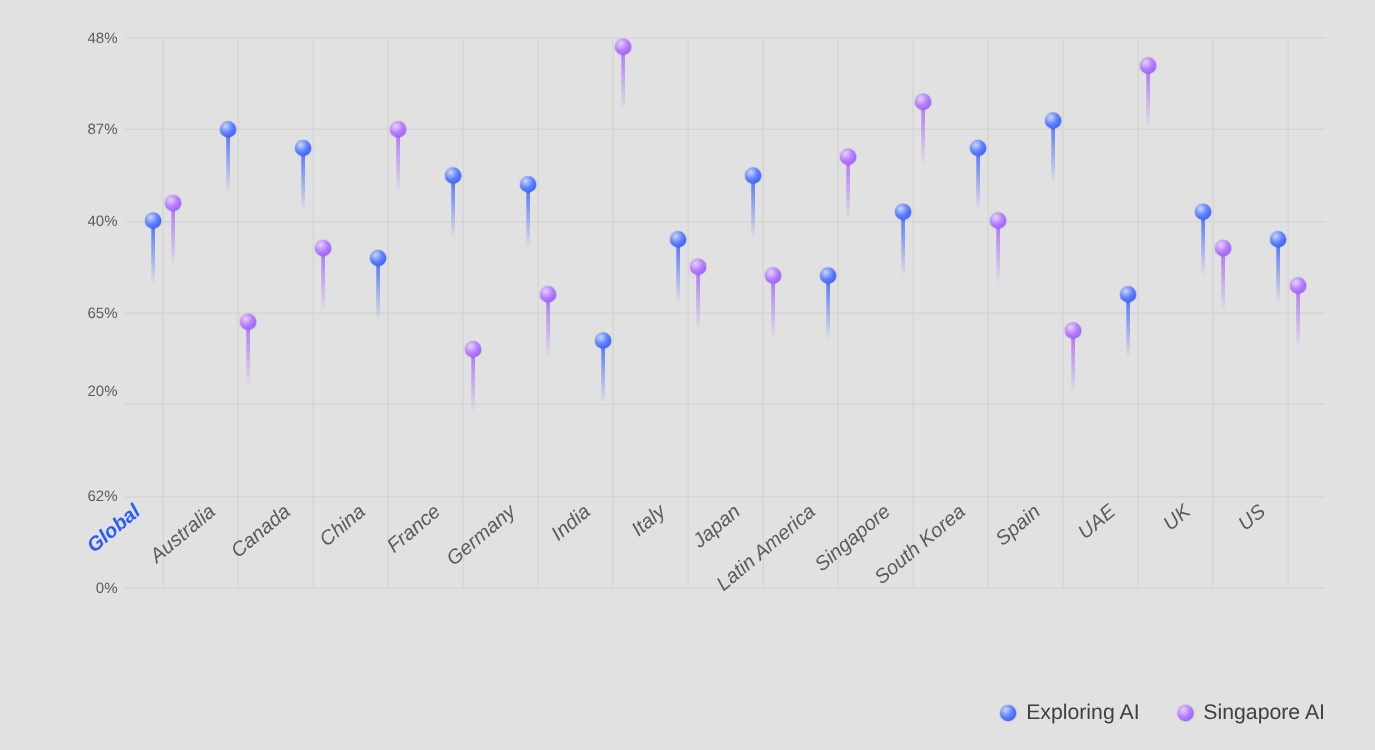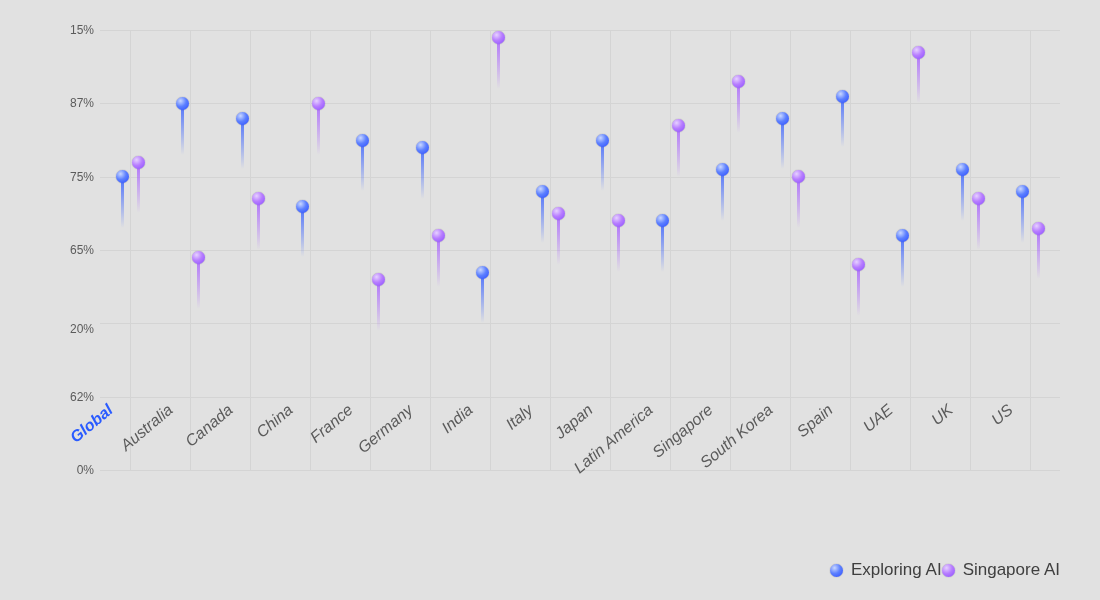--- a/index.html
+++ b/index.html
@@ -91,20 +91,21 @@
     background: radial-gradient(circle at 35% 30%, #e6d1ff 0%, #b77dff 45%, #8a4dff 100%);
     box-shadow: 0 0 1px rgba(30,0,50,0.5);
   }
   .legend {
     position: absolute;
     left: 0;
     right: 40px;
     bottom: 20px;
     display: flex;
     justify-content: flex-end;
+    gap: 30px;
     font-size: 17px;
     color: #3f3f3f;
     font-weight: 500;
     align-items: flex-end;
   }
   .legend-item {
     display: flex;
     align-items: center;
     gap: 8px;
   }
@@ -118,29 +119,29 @@
 </head>
 <body>
 
 <div class="chart">
   <div class="plot-area" id="plot">
       <div class="gridline-h" style="top: 440px;"></div>
       <div class="y-tick-label" style="top: 440px;">0%</div>
       <div class="gridline-h" style="top: 366.667px;"></div>
       <div class="y-tick-label" style="top: 366.667px;">62%</div>
       <div class="gridline-h" style="top: 293.333px;"></div>
-      <div class="y-tick-label" style="top: 299px;">20%</div>
+      <div class="y-tick-label" style="top: 283px;">20%</div>
       <div class="gridline-h" style="top: 220px;"></div>
       <div class="y-tick-label" style="top: 220px;">65%</div>
       <div class="gridline-h" style="top: 146.667px;"></div>
-      <div class="y-tick-label" style="top: 146.667px;">75%</div>
+      <div class="y-tick-label" style="top: 146.667px;">40%</div>
       <div class="gridline-h" style="top: 73.3333px;"></div>
       <div class="y-tick-label" style="top: 73.3333px;">87%</div>
       <div class="gridline-h" style="top: 0px;"></div>
-      <div class="y-tick-label" style="top: 0px;">15%</div>
+      <div class="y-tick-label" style="top: 0px;">48%</div>
       <div class="gridline-v" style="left: 30px;"></div>
       <div class="x-tick-label global" style="left: 30px;">Global</div>
       <div class="gridline-v" style="left: 90px;"></div>
       <div class="x-tick-label" style="left: 90px;">Australia</div>
       <div class="gridline-v" style="left: 150px;"></div>
       <div class="x-tick-label" style="left: 150px;">Canada</div>
       <div class="gridline-v" style="left: 210px;"></div>
       <div class="x-tick-label" style="left: 210px;">China</div>
       <div class="gridline-v" style="left: 270px;"></div>
       <div class="x-tick-label" style="left: 270px;">France</div>

